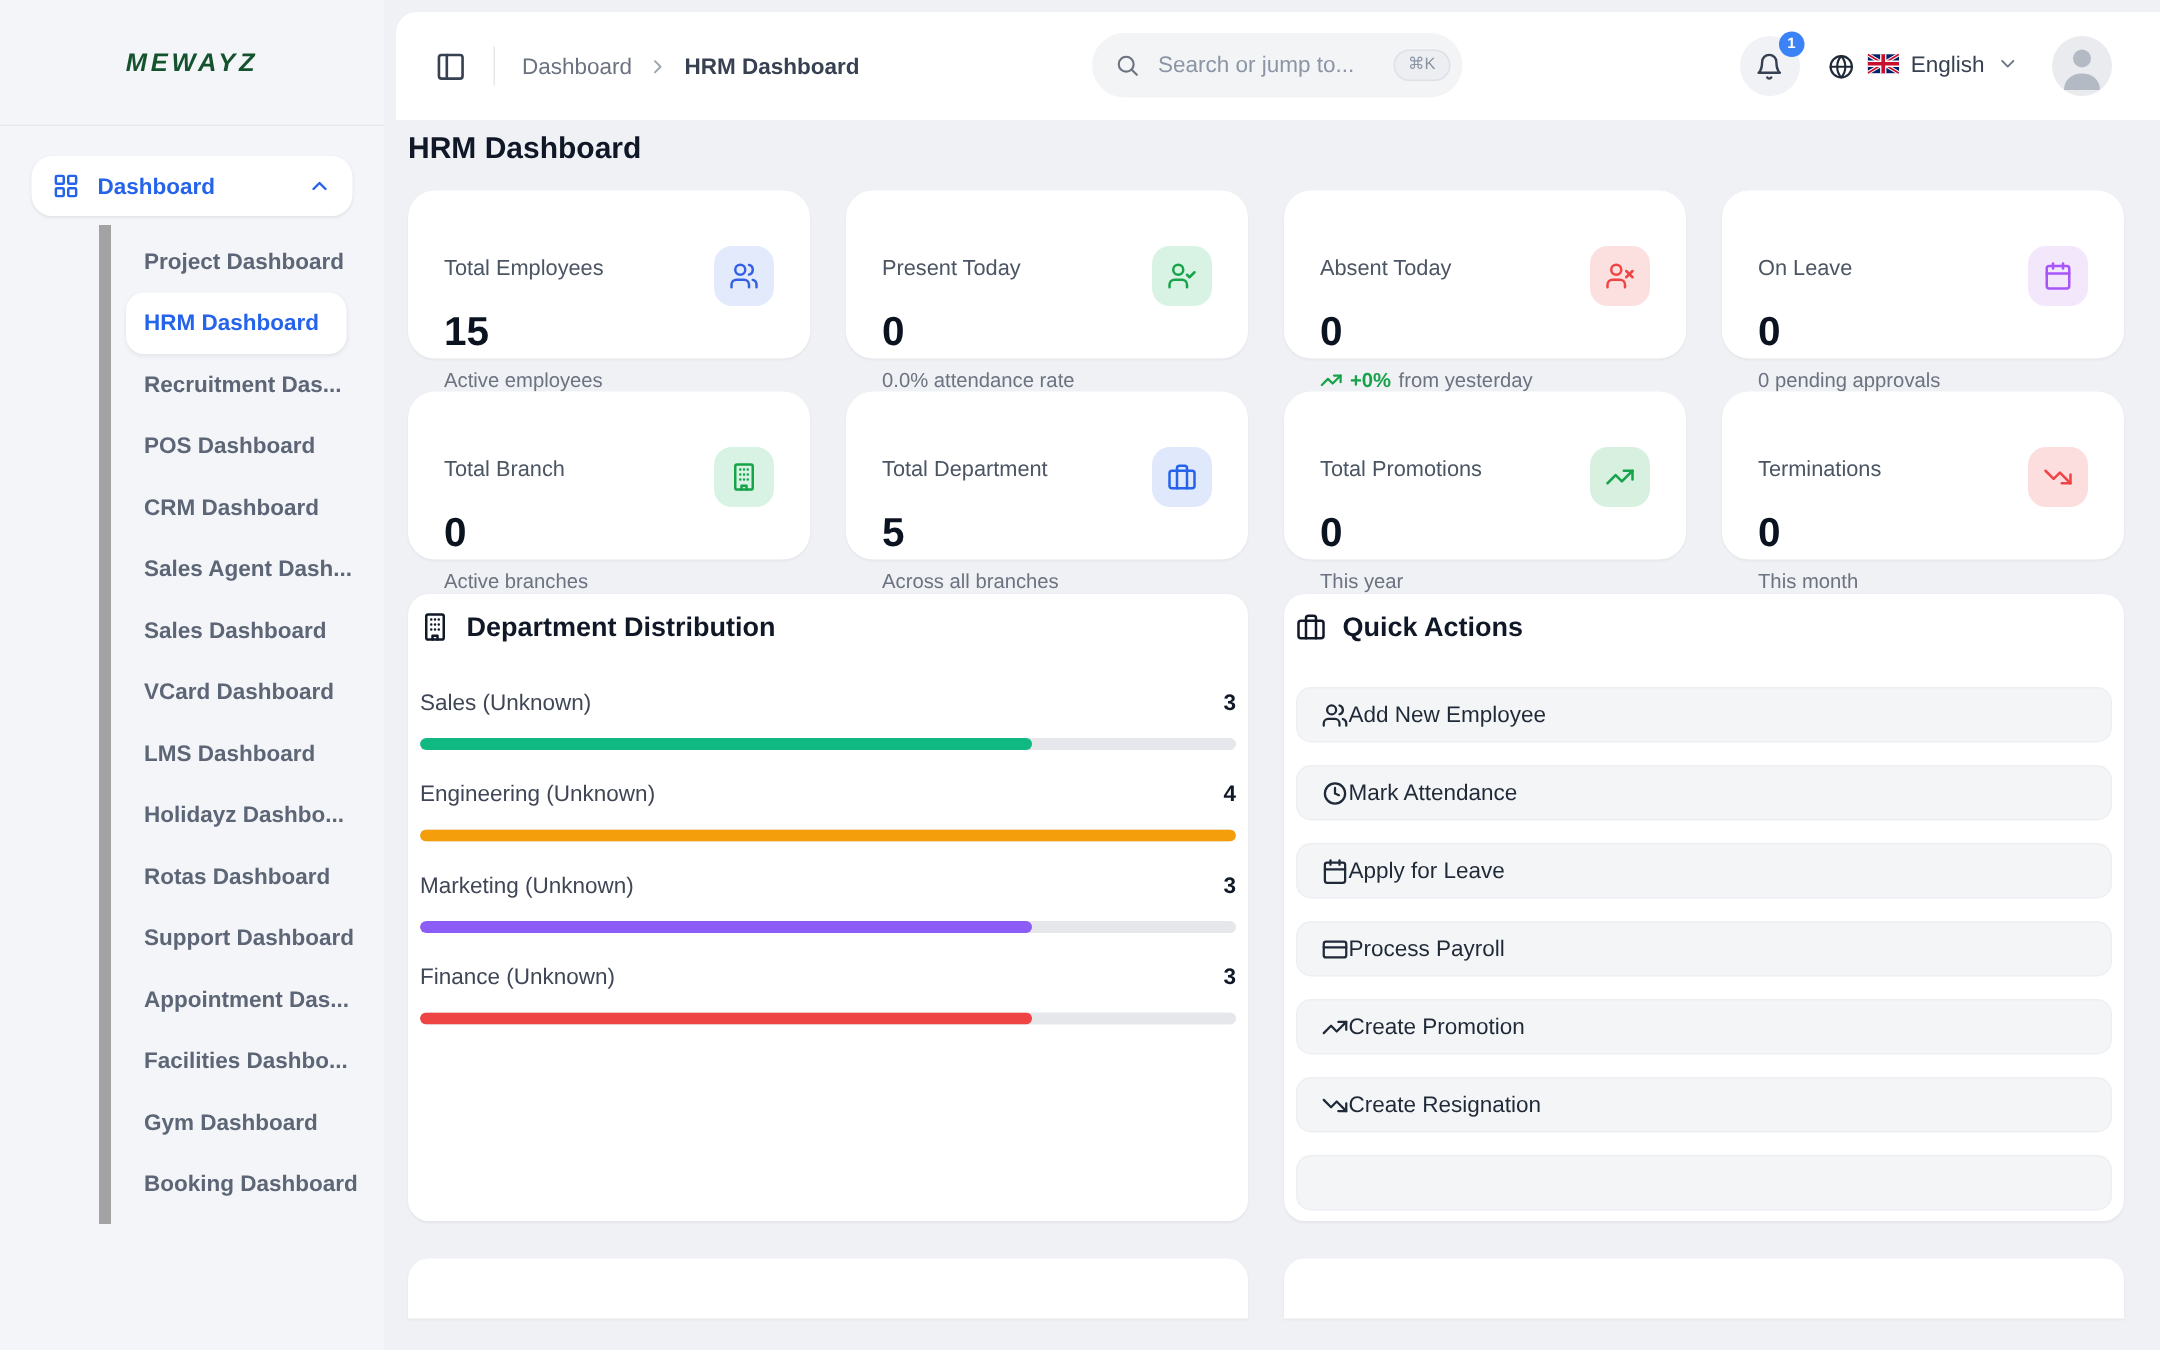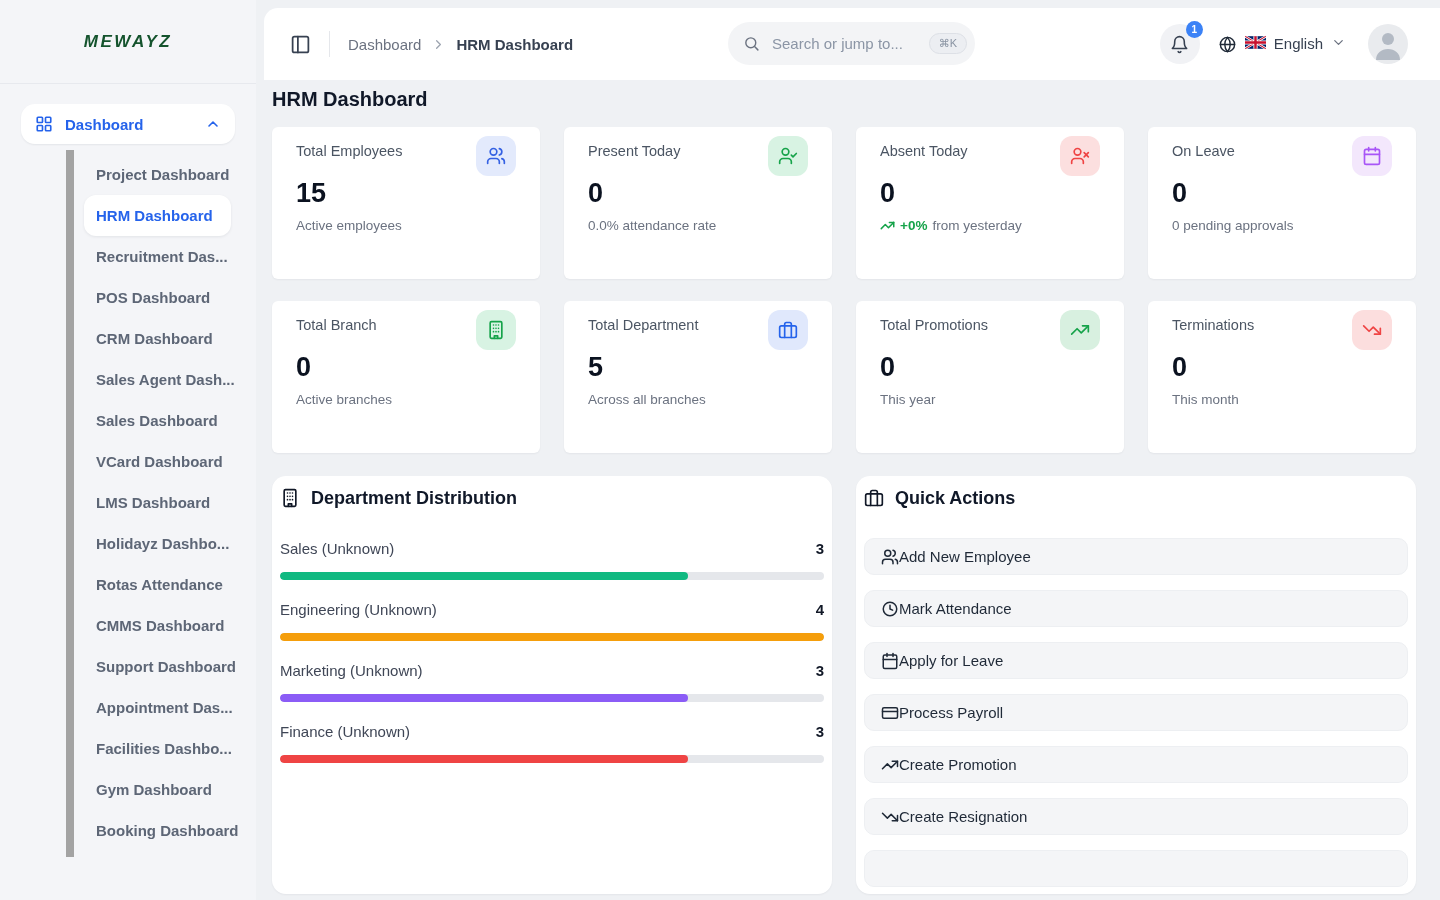--- a/index.html
+++ b/index.html
@@ -44,21 +44,21 @@
   .lang { display:flex; align-items:flex-start; gap:8px; cursor:pointer; }
   .flag { width:21px; height:15px; border-radius:2px; overflow:hidden; }
   .lang-label { font-size:15px; color:#374151; }
   .avatar { width:40px; height:40px; border-radius:50%; background:#e9ebee; display:flex; align-items:flex-end; justify-content:center; overflow:hidden; cursor:pointer; margin-left:4px; }
 
   
   .content { flex:1; overflow:hidden; padding:0 24px 0 16px; }
   .page-title { font-size:20px; font-weight:800; color:#101828; margin:6px 0 15px 0; line-height:26px; }
 
   .stats-grid { display:grid; grid-template-columns:repeat(4,1fr); column-gap:24px; row-gap:22px; }
-  .card { background:#fff; border-radius:6px; padding:9px 24px; box-shadow:0 1px 2px rgba(16,24,40,.05); height:152px; }
+  .card { background:#fff; border-radius:18px; padding:37px 24px; box-shadow:0 1px 2px rgba(16,24,40,.05); height:112px; }
   .card-top { display:flex; justify-content:space-between; align-items:flex-start; }
   .card-title { font-size:14.5px; color:#4b5563; padding-top:7px; }
   .card-icon { width:40px; height:40px; border-radius:12px; display:flex; align-items:center; justify-content:center; }
   .card-value { font-size:27px; font-weight:800; color:#0b1220; margin-top:2px; line-height:30px; }
   .card-sub { font-size:13.5px; color:#6b7280; margin-top:10px; display:flex; align-items:center; gap:5px; }
   .trend-pos { color:#16a34a; font-weight:700; }
   .trend-ico { color:#16a34a; display:flex; }
 
   .panels-grid { display:grid; grid-template-columns:1fr 1fr; gap:24px; margin-top:23px; }
   .panel { background:#fff; border-radius:14px; padding:8px; height:418px; overflow:hidden; box-shadow:0 1px 2px rgba(16,24,40,.05); }
@@ -104,22 +104,21 @@
       <div class="subnav-item">Project Dashboard</div>
       <div class="subnav-item active">HRM Dashboard</div>
       <div class="subnav-item">Recruitment Das...</div>
       <div class="subnav-item">POS Dashboard</div>
       <div class="subnav-item">CRM Dashboard</div>
       <div class="subnav-item">Sales Agent Dash...</div>
       <div class="subnav-item">Sales Dashboard</div>
       <div class="subnav-item">VCard Dashboard</div>
       <div class="subnav-item">LMS Dashboard</div>
       <div class="subnav-item">Holidayz Dashbo...</div>
-      <div class="subnav-item">Rotas Attendance</div>
-      <div class="subnav-item">CMMS Dashboard</div>
+      <div class="subnav-item">Rotas Dashboard</div>
       <div class="subnav-item">Support Dashboard</div>
       <div class="subnav-item">Appointment Das...</div>
       <div class="subnav-item">Facilities Dashbo...</div>
       <div class="subnav-item">Gym Dashboard</div>
       <div class="subnav-item">Booking Dashboard</div>
     </nav>
 </aside>
 
 <div class="main">
 

